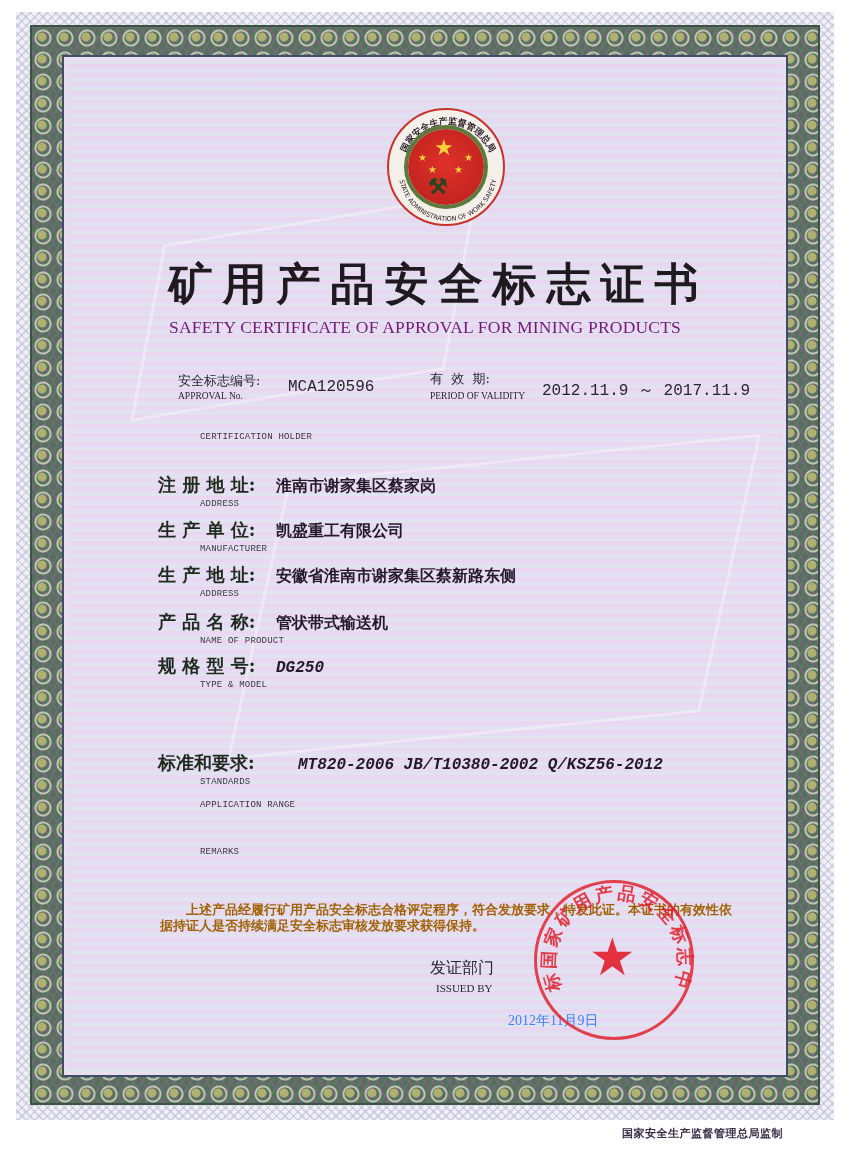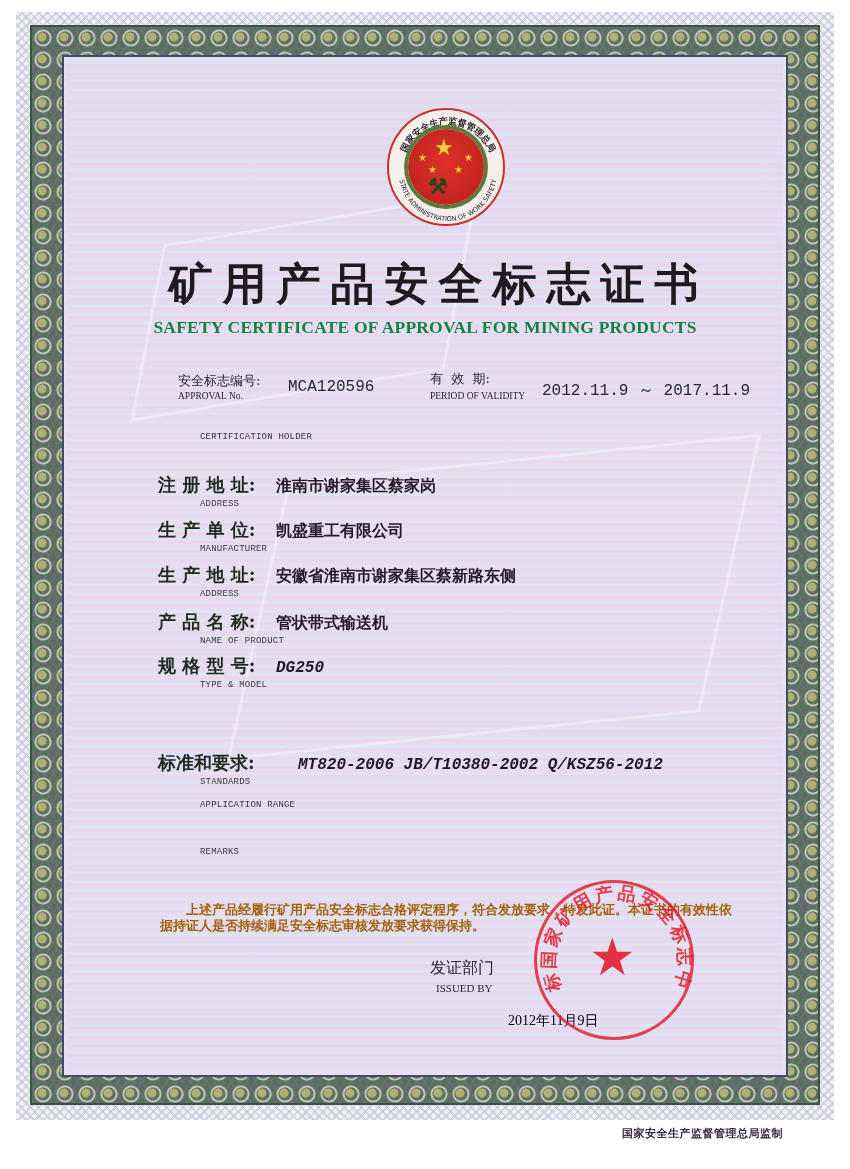--- a/index.html
+++ b/index.html
@@ -66,22 +66,22 @@
   .emblem svg.ring { position: absolute; left: 0; top: 0; }
 
   .title-cn {
     position: absolute; left: 0; width: 850px; top: 255px; text-align: center;
     font-family: "DejaVu Serif", serif; font-weight: bold; font-size: 44px; letter-spacing: 10px;
     color: #1f1a1f;
     padding-left: 27px;
   }
   .title-en {
     position: absolute; left: 0; width: 850px; top: 317px; text-align: center;
-    font-family: "Liberation Serif", serif; font-weight: bold; font-size: 17.5px; letter-spacing: 0.2px;
-    color: #15803d;
+    font-family: "Liberation Serif", serif; font-weight: normal; font-size: 17.5px; letter-spacing: 0.2px;
+    color: #701a75;
   }
 
   .meta-label { position: absolute; font-size: 13px; color: #2a2430; text-align: center; }
   .meta-sub { position: absolute; font-family: "Liberation Serif", serif; font-size: 9.5px; color: #2a2430; }
   .meta-val { position: absolute; font-family: "Liberation Mono", monospace; font-size: 16px; color: #2a2430; }
 
   .field { position: absolute; left: 158px; }
   .field .cn-label {
     font-size: 18px; font-weight: bold; letter-spacing: 0; white-space: nowrap;
     font-family: "DejaVu Serif", serif; color: #1e2a1e;
@@ -94,21 +94,21 @@
   }
 
   .para {
     position: absolute; left: 160px; top: 902px; width: 580px;
     font-family: "DejaVu Sans", sans-serif; font-size: 13px; line-height: 16px; color: #a16207;
     text-indent: 26px; font-weight: bold;
   }
 
   .issued-cn { position: absolute; left: 430px; top: 958px; font-size: 16px; color: #2a2430; }
   .issued-en { position: absolute; left: 436px; top: 982px; font-family: "Liberation Serif", serif; font-size: 11px; color: #2a2430; }
-  .issue-date { position: absolute; left: 508px; top: 1012px; font-family: "Liberation Serif", serif; font-size: 14px; color: #000000; }
+  .issue-date { position: absolute; left: 508px; top: 1012px; font-family: "Liberation Serif", serif; font-size: 14px; color: #3b82f6; }
 
   .stamp {
     position: absolute; left: 534px; top: 880px; width: 160px; height: 160px;
     border-radius: 50%; border: 3px solid rgba(224,36,48,0.85);
     pointer-events: none;
   }
   .stamp .stamp-star { position: absolute; left: 52px; top: 48px; font-size: 52px; line-height: 1; color: rgba(226,30,44,0.9); }
   .stamp svg { position: absolute; left: 0; top: 0; }
 
   .footer-note {

